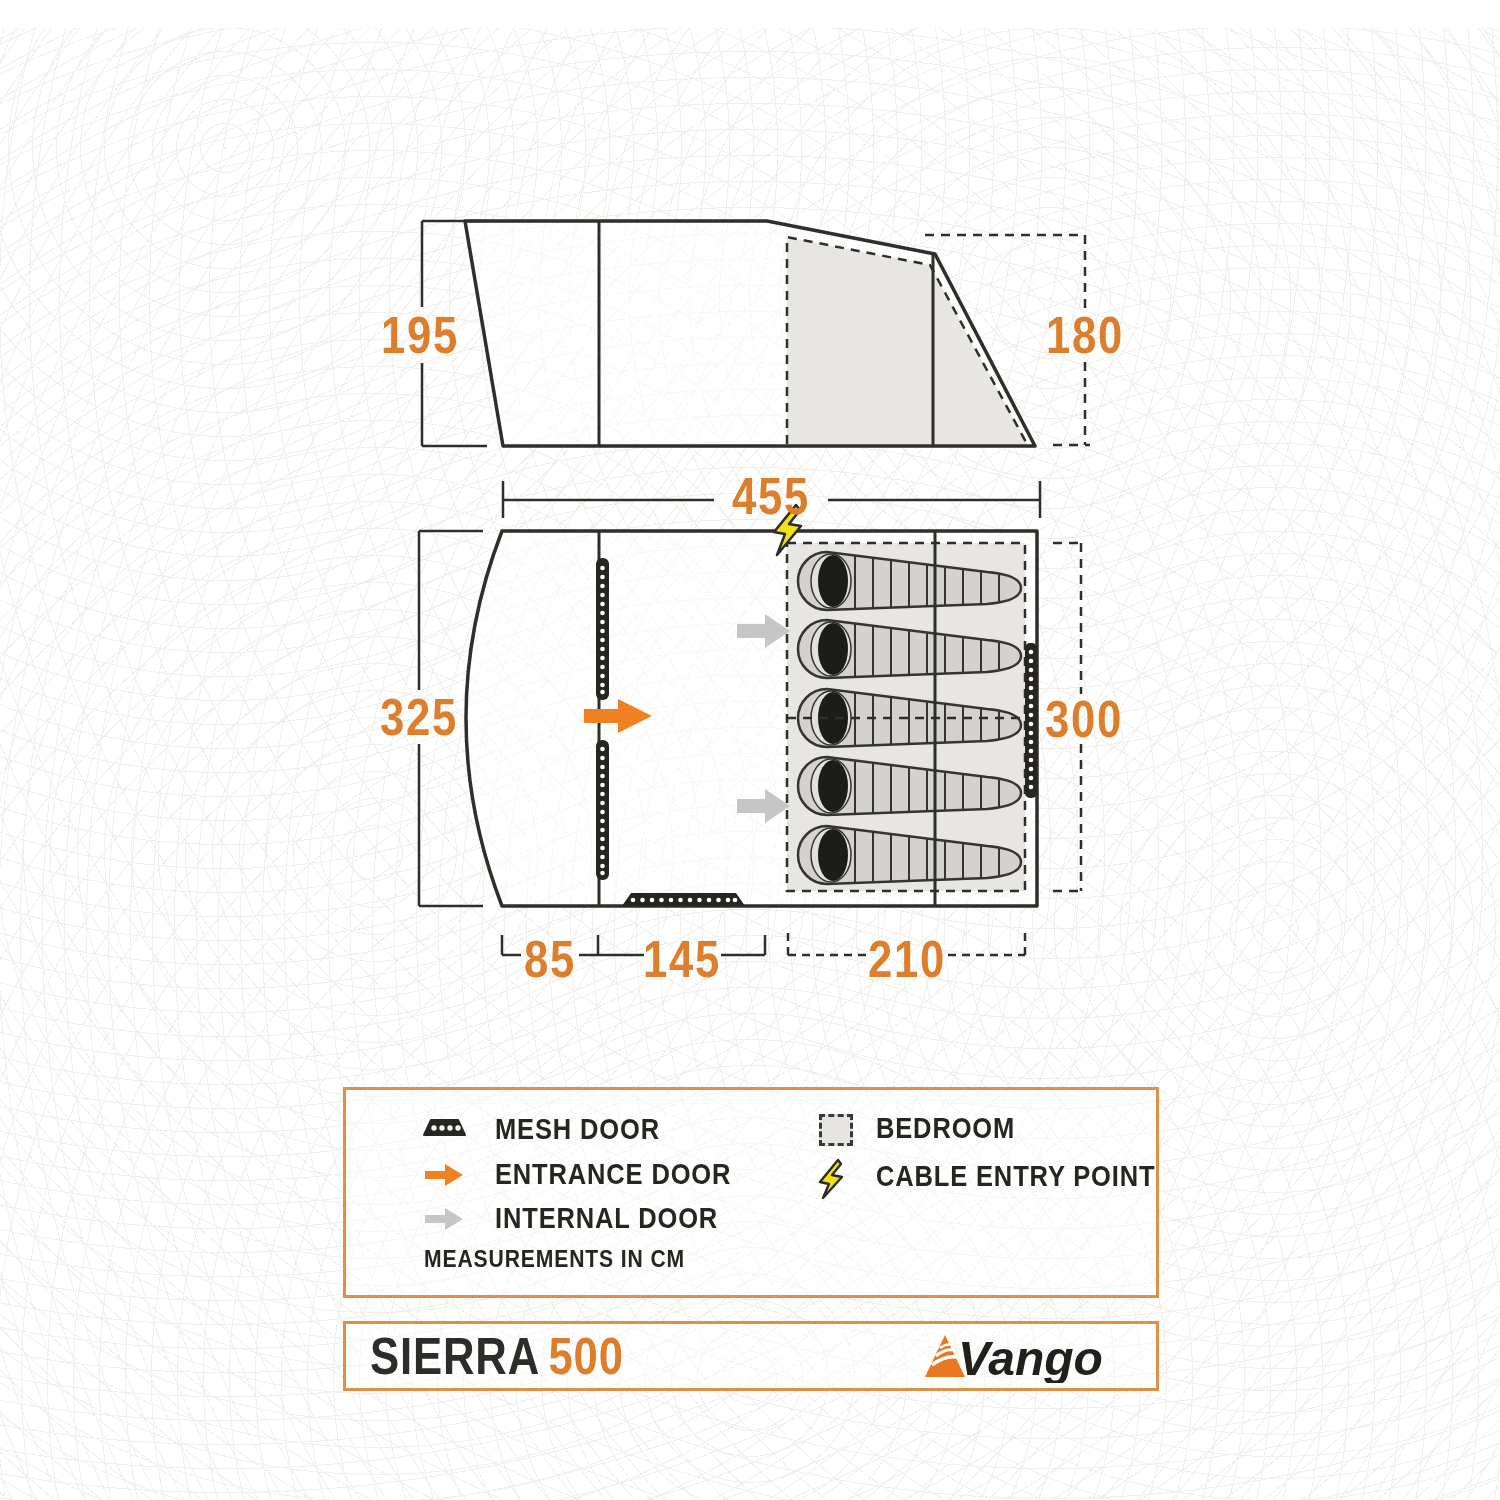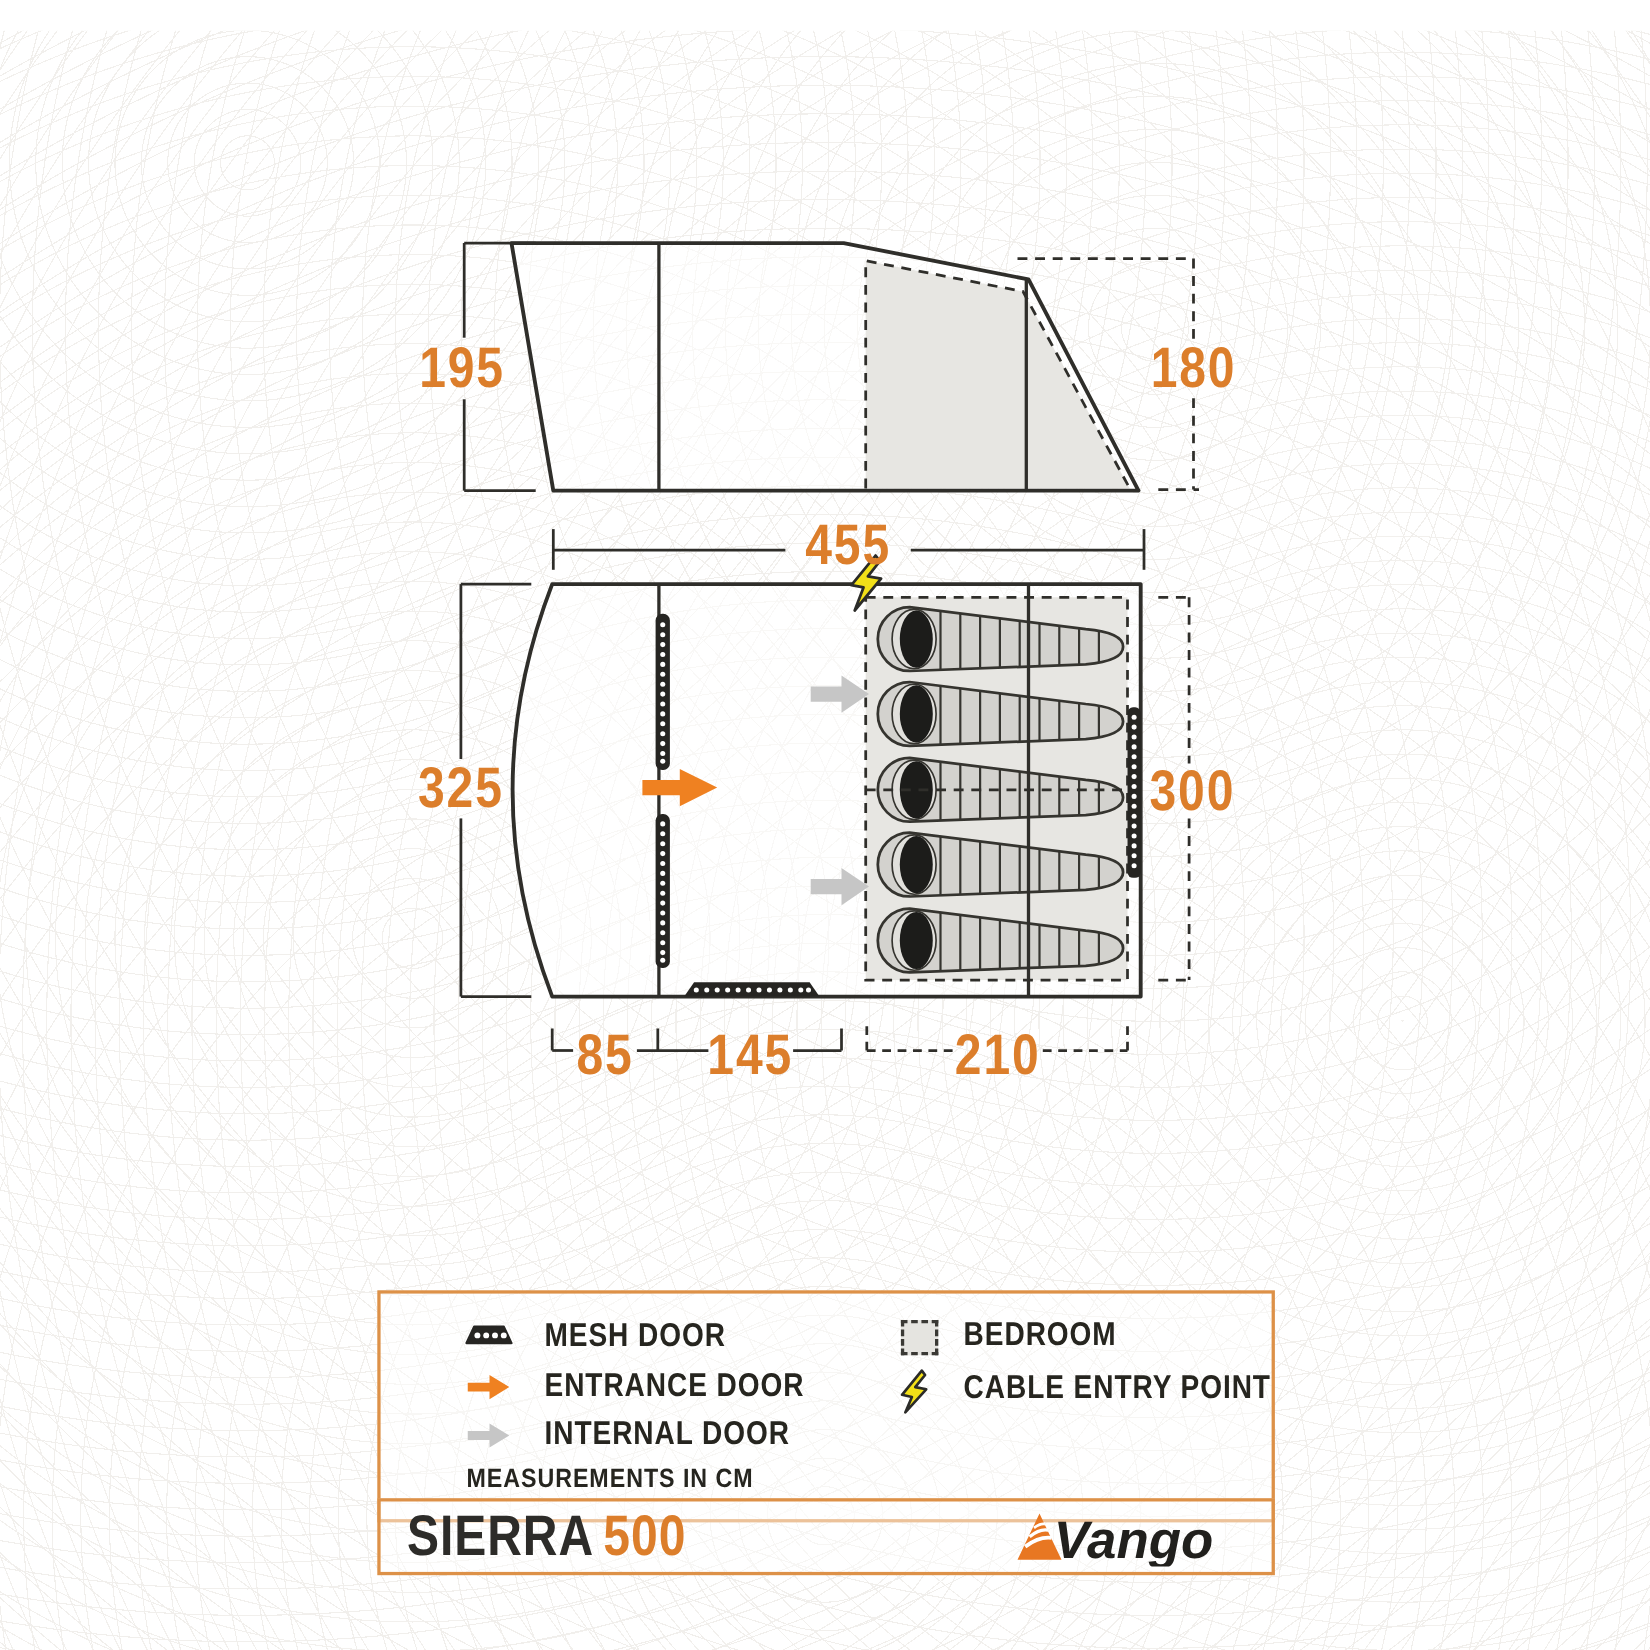--- a/index.html
+++ b/index.html
@@ -15,25 +15,25 @@
     font-family:"Liberation Sans","DejaVu Sans",sans-serif;
     margin-top:28px;
   }
   svg.diagram{position:absolute;left:0;top:0;}
   .dim-label{
     position:absolute;color:#dc7e2b;font-weight:bold;font-size:52px;
     letter-spacing:2px;white-space:nowrap;
     transform:translate(-50%,-50%) scaleX(.84);
   }
   .legend-box{
-    position:absolute;left:343px;top:1145px;width:810px;height:205px;
+    position:absolute;left:343px;top:1059px;width:810px;height:205px;
     border:3px solid #dd9148;background:rgba(255,255,255,.45);
   }
   .footer-box{
-    position:absolute;left:343px;top:1334px;width:810px;height:64px;
+    position:absolute;left:343px;top:1293px;width:810px;height:64px;
     border:3px solid #dd9148;background:rgba(255,255,255,.45);
   }
   .legend-label{
     position:absolute;color:#26251f;font-weight:bold;font-size:30px;
     letter-spacing:1px;white-space:nowrap;
     transform:translateY(-50%) scaleX(.85);transform-origin:left center;
   }
   .legend-note{
     position:absolute;color:#26251f;font-weight:bold;font-size:24px;
     letter-spacing:1px;white-space:nowrap;

